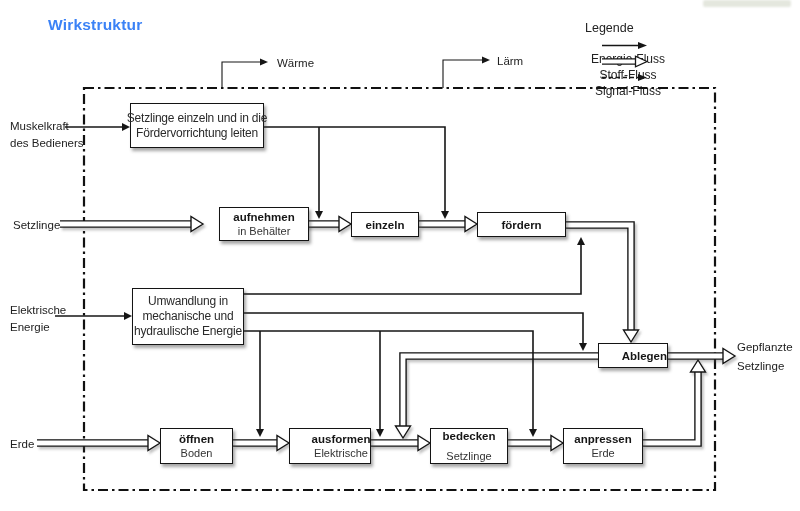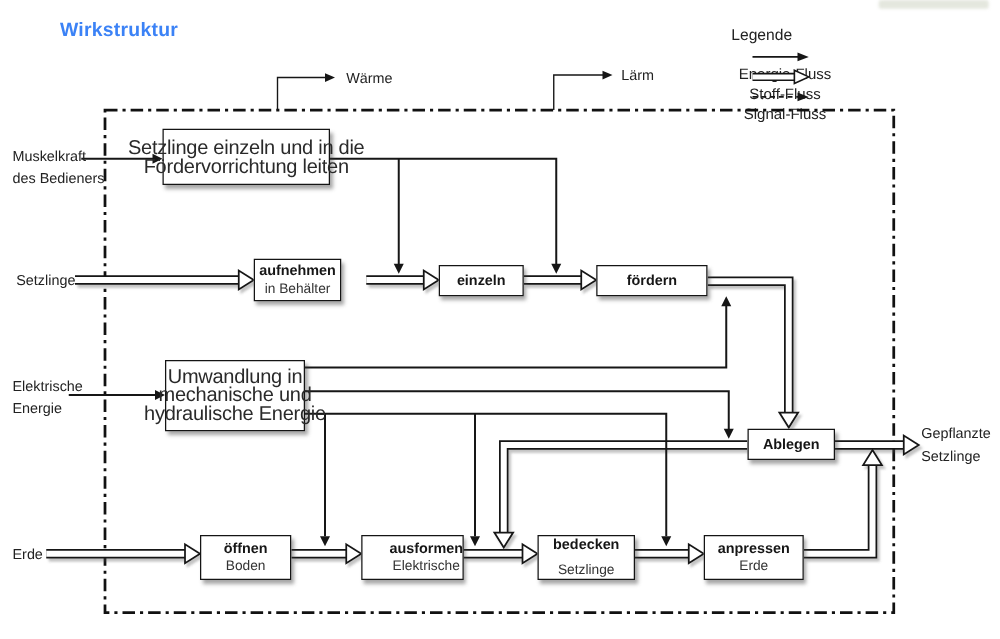--- a/index.html
+++ b/index.html
@@ -31,21 +31,21 @@
   .eh{fill:#161616;stroke:none;}
   .boundary{fill:none;stroke:#111;stroke-width:2.2;stroke-dasharray:10 4 2.5 4;}
   
   .fbox{
     position:absolute;box-sizing:border-box;border:1.6px solid #141414;background:#fff;
     display:flex;flex-direction:column;align-items:center;justify-content:center;
     box-shadow:2px 3px 3px rgba(60,60,60,.45);text-align:center;line-height:14px;
   }
   .bt{font-size:11.5px;font-weight:bold;color:#161616;white-space:nowrap;}
   .bs{font-size:11px;color:#333;white-space:nowrap;}
-  .bl{font-size:16px;color:#2a2a2a;white-space:nowrap;letter-spacing:-.2px;line-height:15px;}
+  .bl{font-size:12px;color:#2a2a2a;white-space:nowrap;letter-spacing:-.2px;line-height:15px;}
   
   .xlabel{position:absolute;font-size:11.5px;color:#222;line-height:17px;white-space:nowrap;}
 </style>
 </head>
 <body>
 
 <div class="stage">
 
   <h1 class="page-title">Wirkstruktur</h1>
   <div class="watermark"></div>
@@ -162,40 +162,40 @@
       <path class="et" d="M443,88 V60 H483"></path>
       <polygon class="eh" points="490,60 482,56.5 482,63.5"></polygon>
     </g>
   </svg>
 
   <div class="fbox" style="left:130px;top:103px;width:134px;height:45px;">
     <span class="bl">Setzlinge einzeln und in die</span>
     <span class="bl">Fördervorrichtung leiten</span>
   </div>
 
-  <div class="fbox" style="left:203px;top:207px;width:70px;height:34px;">
+  <div class="fbox" style="left:219px;top:207px;width:90px;height:34px;">
     <span class="bt">aufnehmen</span>
     <span class="bs">in Behälter</span>
   </div>
 
   <div class="fbox" style="left:351px;top:212px;width:68px;height:25px;">
     <span class="bt">einzeln</span>
   </div>
 
   <div class="fbox" style="left:477px;top:212px;width:89px;height:25px;">
     <span class="bt">fördern</span>
   </div>
 
   <div class="fbox" style="left:132px;top:288px;width:112px;height:57px;">
     <span class="bl">Umwandlung in</span>
     <span class="bl">mechanische und</span>
     <span class="bl">hydraulische Energie</span>
   </div>
 
-  <div class="fbox" style="left:598px;top:343px;width:70px;height:25px;">
+  <div class="fbox" style="left:598px;top:343px;width:70px;height:25px;align-items:flex-end;">
     <span class="bt">Ablegen</span>
   </div>
 
   <div class="fbox" style="left:160px;top:428px;width:73px;height:36px;">
     <span class="bt">öffnen</span>
     <span class="bs">Boden</span>
   </div>
 
   <div class="fbox" style="left:289px;top:428px;width:82px;height:36px;padding-left:22px;">
     <span class="bt">ausformen</span>

